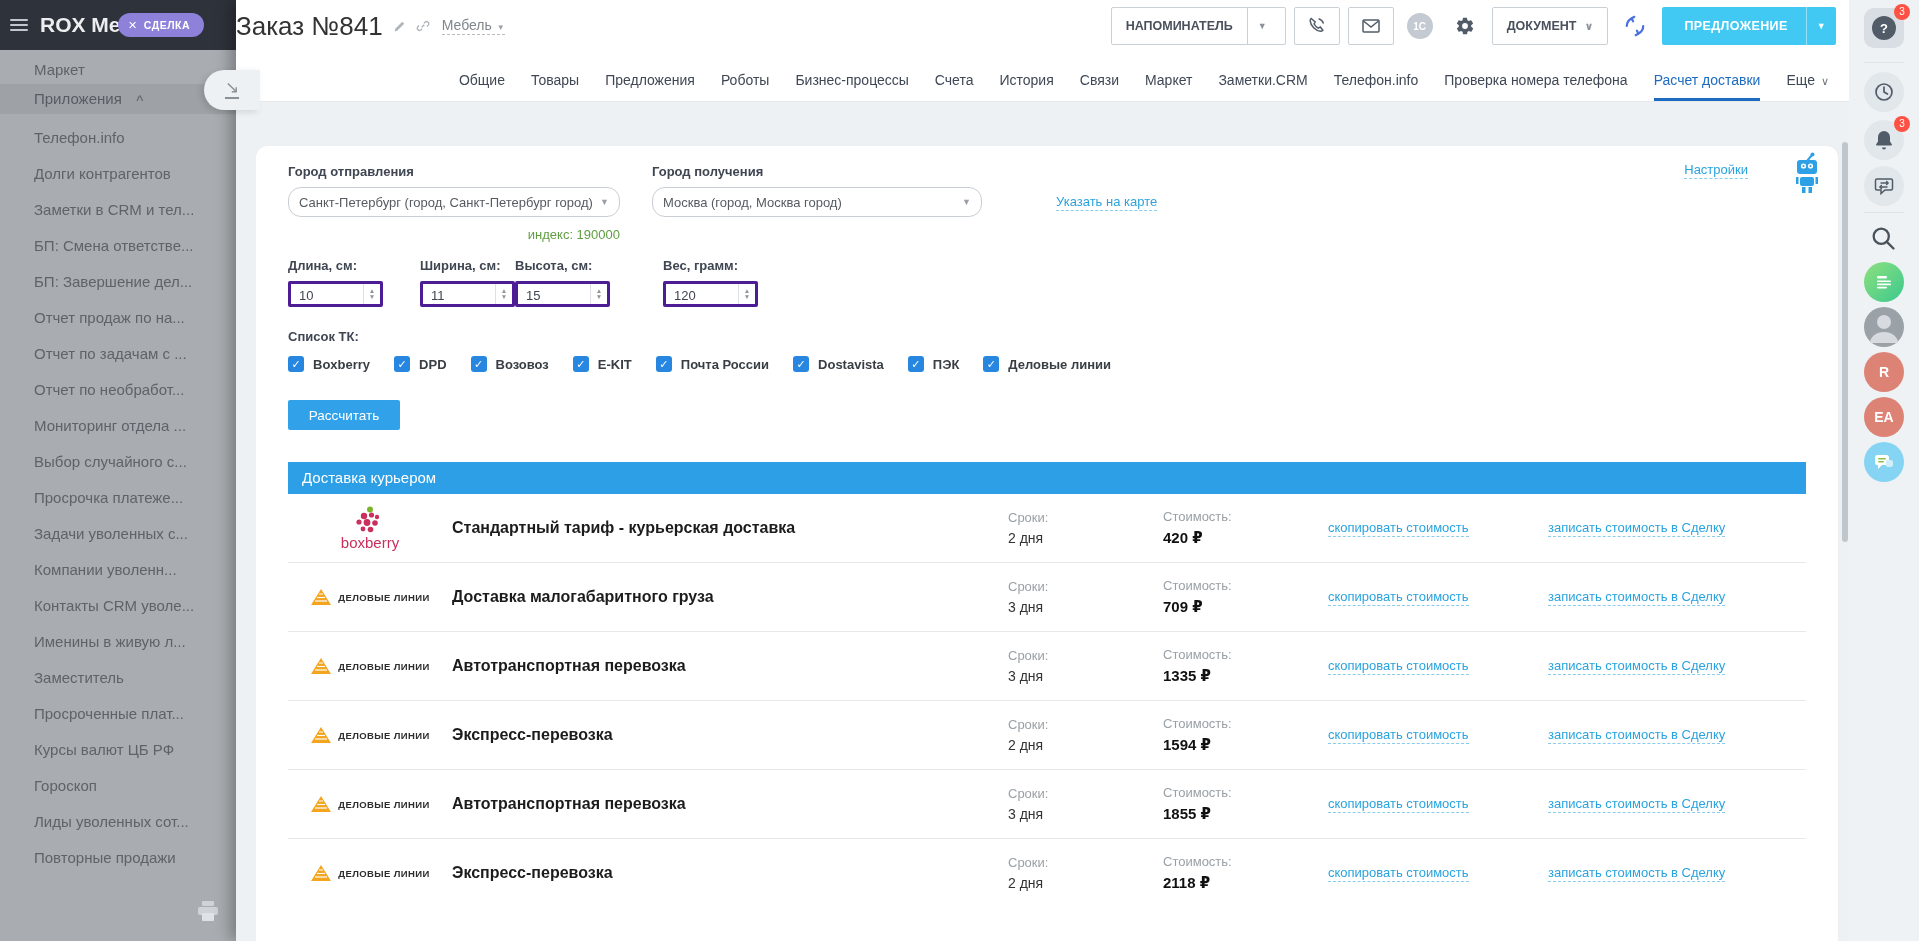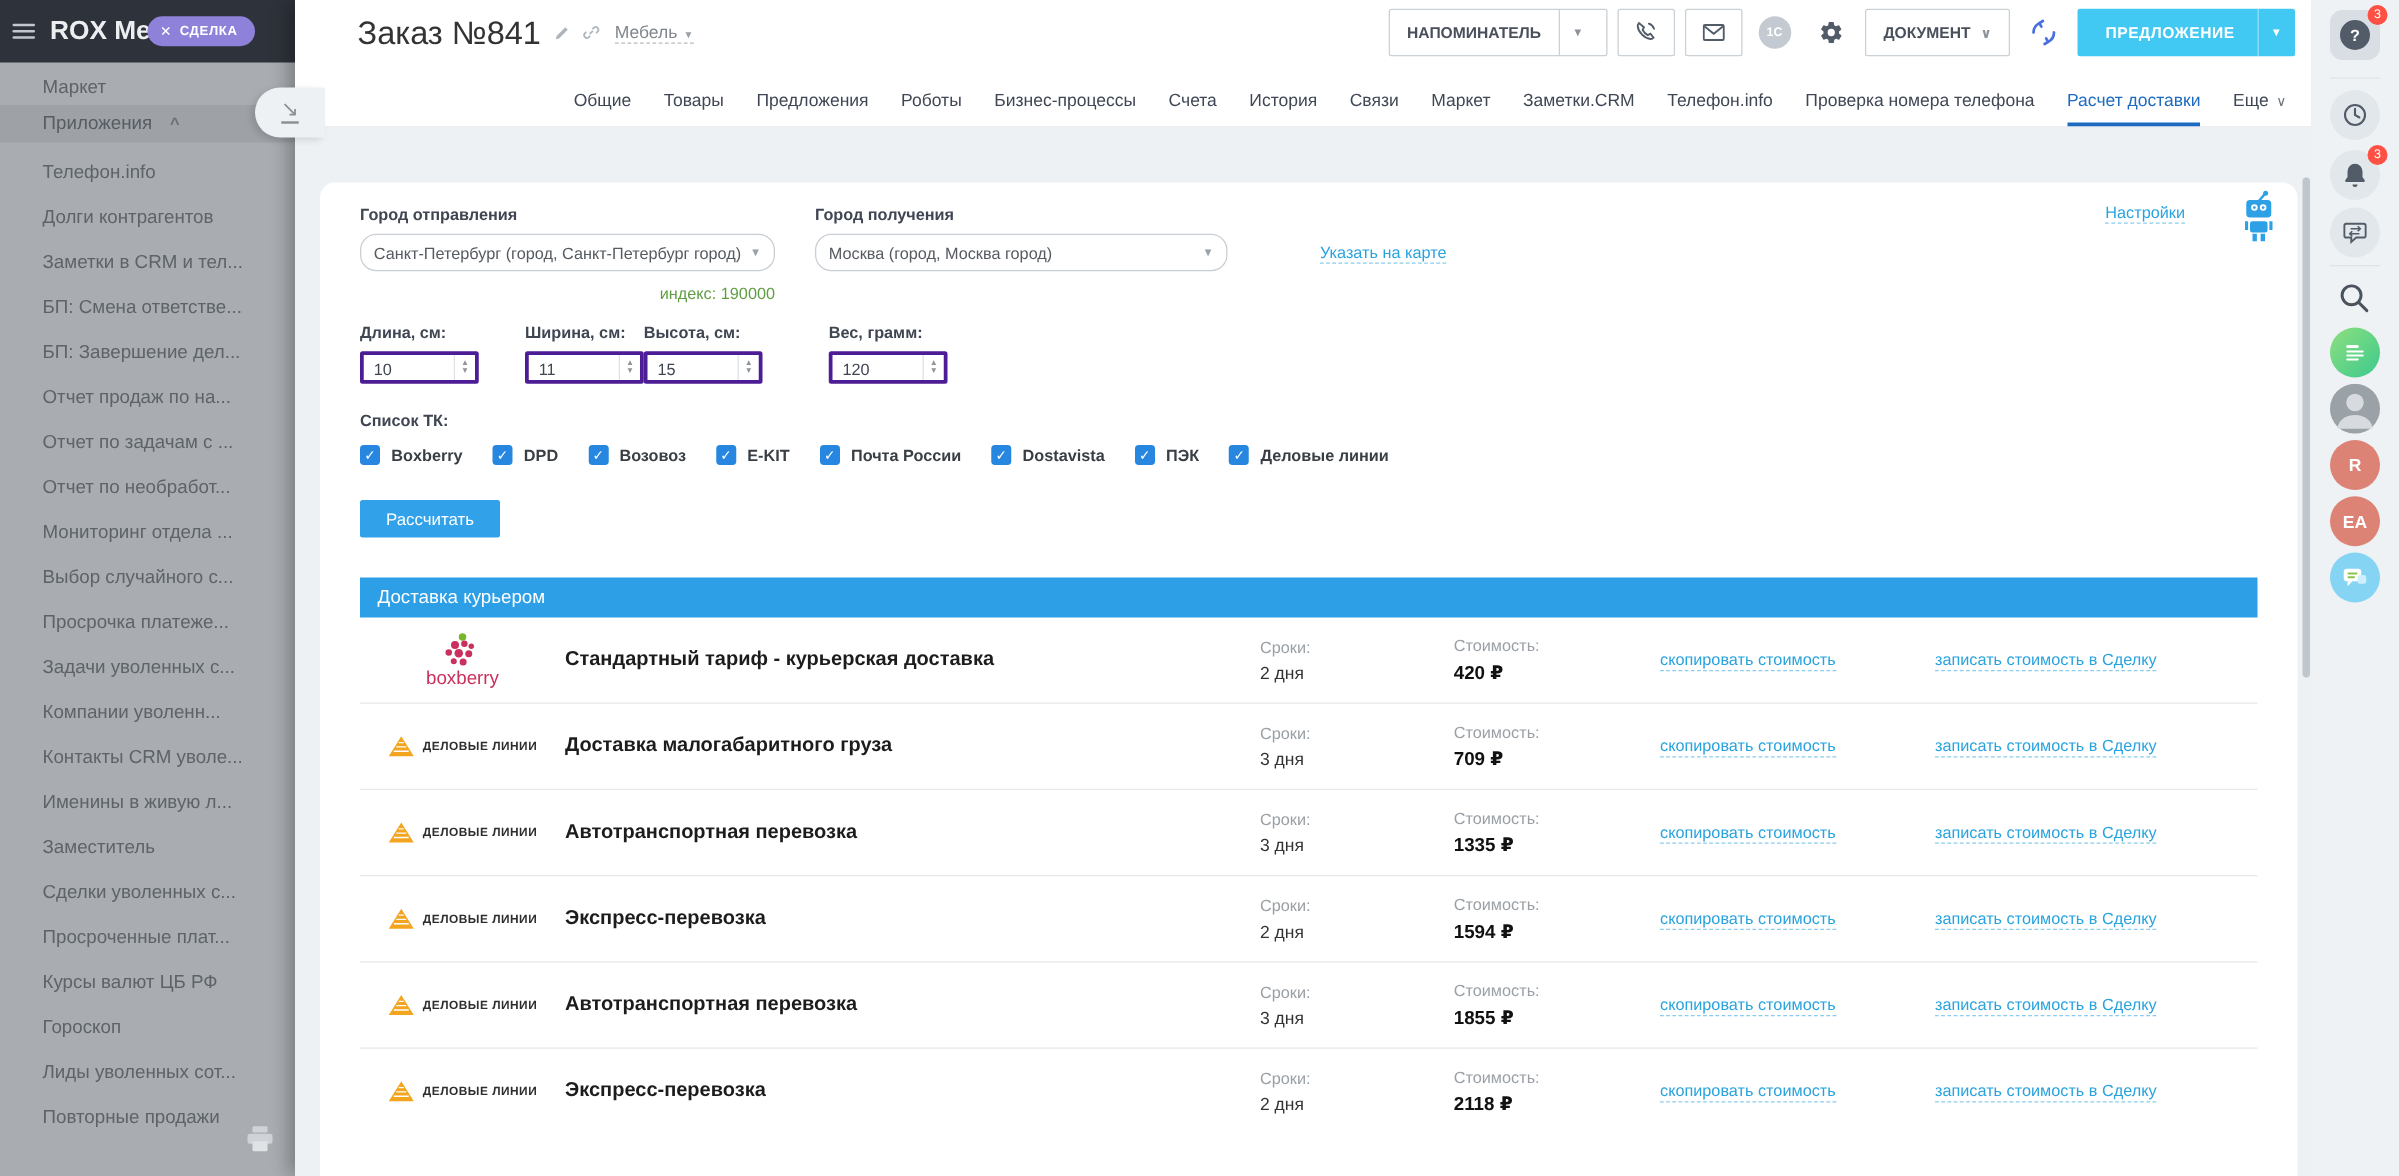--- a/index.html
+++ b/index.html
@@ -26,21 +26,21 @@
   .collapse-pill{position:absolute;left:204px;top:70px;width:56px;height:40px;background:#eef1f3;
     border-radius:20px 0 0 20px;z-index:30;display:flex;flex-direction:column;align-items:center;justify-content:center;cursor:pointer;
     box-shadow:-3px 2px 6px rgba(0,0,0,.12);}
   .collapse-pill .arr{font-size:17px;color:#8a9196;line-height:14px;}
   .collapse-pill .bar{width:14px;height:2px;background:#8a9196;margin-top:2px;}
 
   
   #slider{position:absolute;left:236px;top:0;width:1613px;height:941px;background:#eef1f4;
     box-shadow:-6px 0 14px rgba(0,0,0,.28);display:flex;flex-direction:column;}
   .s-white{background:#fff;border-bottom:1px solid #e6e9ec;}
-  .s-head{position:relative;height:52px;display:flex;align-items:center;padding-left:50px;}
+  .s-head{position:relative;height:52px;display:flex;align-items:center;}
   .s-head h1{margin:0;font-size:26px;font-weight:400;color:#333;}
   .t-ic{margin-left:10px;cursor:pointer;display:flex;align-items:center;}
   .cat{margin-left:12px;color:#80868d;font-size:14px;border-bottom:1px dashed #b6bcc2;padding-bottom:1px;cursor:pointer;}
   .cat .car{font-size:8px;color:#9aa1a8;margin-left:5px;}
   .head-actions{position:absolute;right:13px;top:7px;display:flex;align-items:center;gap:8px;}
   .btn{height:36px;border:1px solid #c9d0d6;border-radius:2px;background:#fff;color:#49505c;
     font-size:12.5px;font-weight:bold;display:flex;align-items:center;padding:0 14px;cursor:pointer;white-space:nowrap;}
   .btn .sep{width:1px;height:36px;background:#c9d0d6;margin:0 0 0 14px;}
   .btn .car{padding:0 4px 0 10px;font-size:9px;color:#8b929a;}
   .btn .car2{margin-left:8px;font-size:11px;color:#8b929a;}
@@ -196,21 +196,20 @@
         <div class="side-item">Задачи уволенных с...</div>
 
         <div class="side-item">Компании уволенн...</div>
 
         <div class="side-item">Контакты CRM уволе...</div>
 
         <div class="side-item">Именины в живую л...</div>
 
         <div class="side-item">Заместитель</div>
 
-        <div class="side-item">Сделки уволенных с...</div>
 
         <div class="side-item">Просроченные плат...</div>
 
         <div class="side-item">Курсы валют ЦБ РФ</div>
 
 
         <div class="side-item">Гороскоп</div>
 
         <div class="side-item">Лиды уволенных сот...</div>
 

